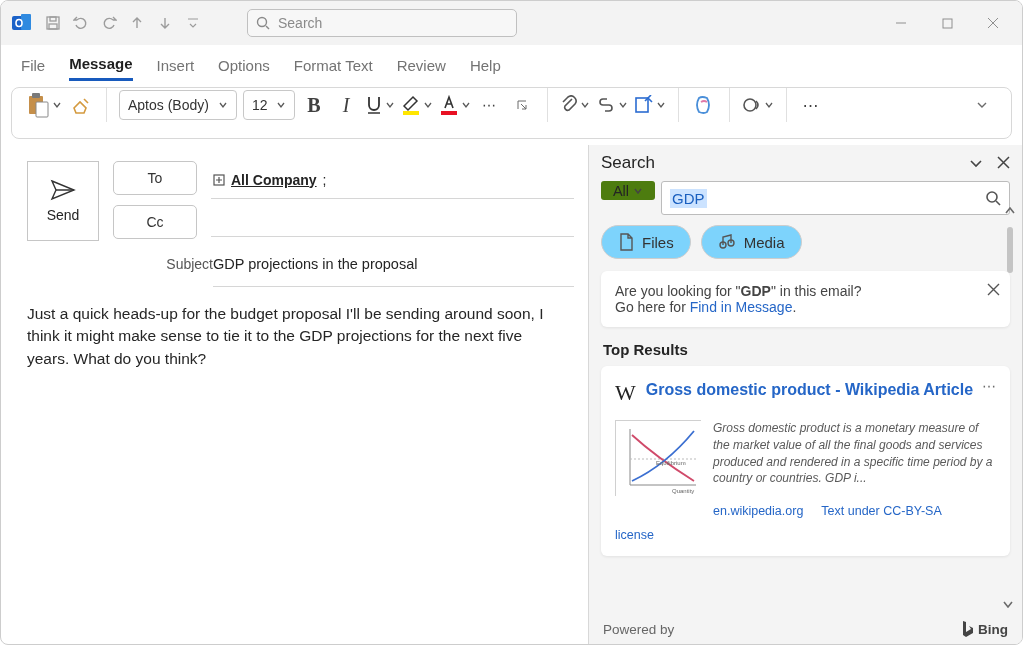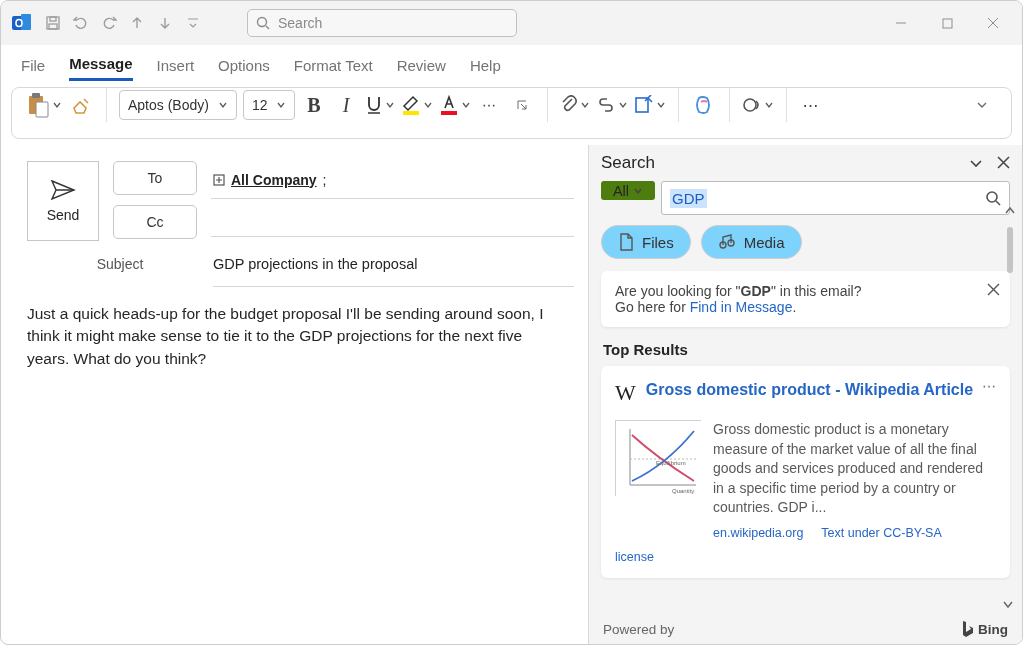--- a/index.html
+++ b/index.html
@@ -112,21 +112,21 @@
     font-size:14px; color:#333;
   }
   .fields-col { flex:1; display:flex; flex-direction:column; }
   .field-line {
     height: 38px; border-bottom:1px solid #d6d6d6;
     display:flex; align-items:center; gap:6px;
     padding-left: 2px;
   }
   .all-company { font-weight:700; text-decoration:underline; font-size:14px;}
   .subject-row { display:flex; align-items:center; padding: 0 14px 0 26px; height:46px; }
-  .subject-label { width: 186px; text-align:center; color:#555; font-size:14px;}
+  .subject-label { width: 186px; text-align:right; color:#555; font-size:14px;}
   .subject-val { flex:1; border-bottom:1px solid #d6d6d6; height:100%; display:flex; align-items:center; font-size:14.5px;}
   .body-area {
     padding: 16px 26px;
     font-size: 15.5px;
     line-height: 1.45;
     color:#262626;
   }
   
   .search-pane {
     flex:1;
@@ -177,21 +177,21 @@
   }
   .result-title-row { display:flex; gap:10px; align-items:flex-start;}
   .wiki-icon { font-family: "Times New Roman", serif; font-size:22px; font-weight:400; flex-shrink:0;}
   .result-title { color:#2566c7; font-size:16px; font-weight:600; line-height:1.3; }
   .result-more { position:absolute; right:12px; top:12px; color:#6b6b6b; letter-spacing:2px;}
   .result-body { display:flex; gap:12px; margin-top:14px; }
   .result-thumb {
     width: 86px; height:76px; border:1px solid #d0d0d0; background:#fff;
     flex-shrink:0;
   }
-  .result-desc { font-size:14px; color:#5a5a5a; line-height:1.4;}
+  .result-desc { font-size:12px; color:#5a5a5a; line-height:1.4;font-style:italic;}
   .result-meta { display:flex; gap:18px; font-size:12.5px; color:#2566c7; margin-top:8px; padding-left: 98px;}
   .result-license { font-size:12.5px; color:#2566c7; margin-top:10px;}
   .powered-row {
     margin-top:auto;
     padding: 10px 14px;
     display:flex; align-items:center; justify-content:space-between;
     font-size:13.5px; color:#666;
   }
   .scroll-indicator {
     position:absolute; right:6px; top:60px;

